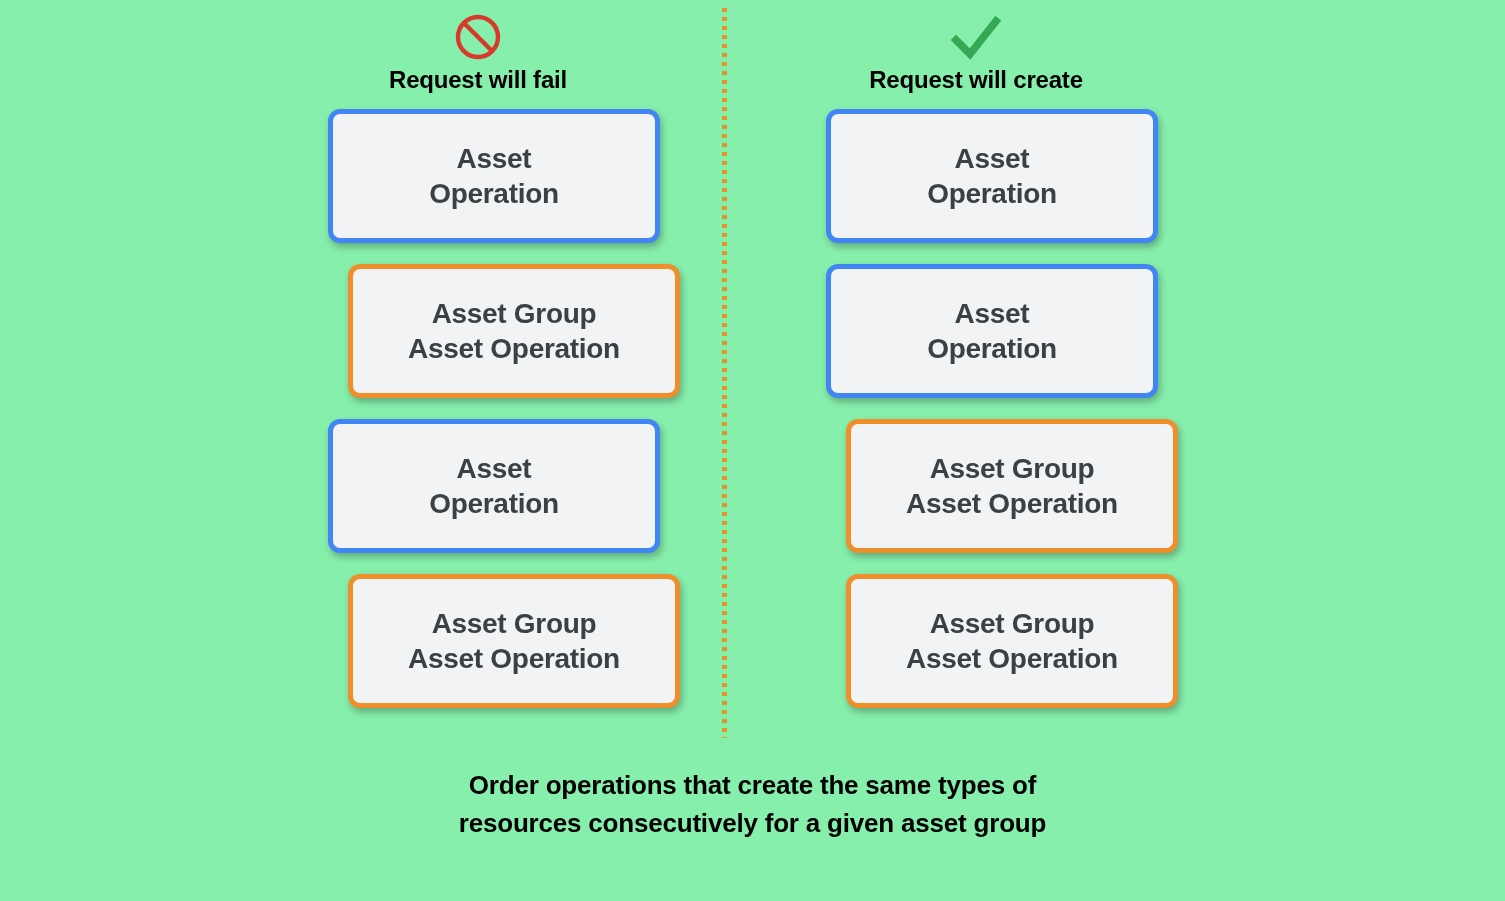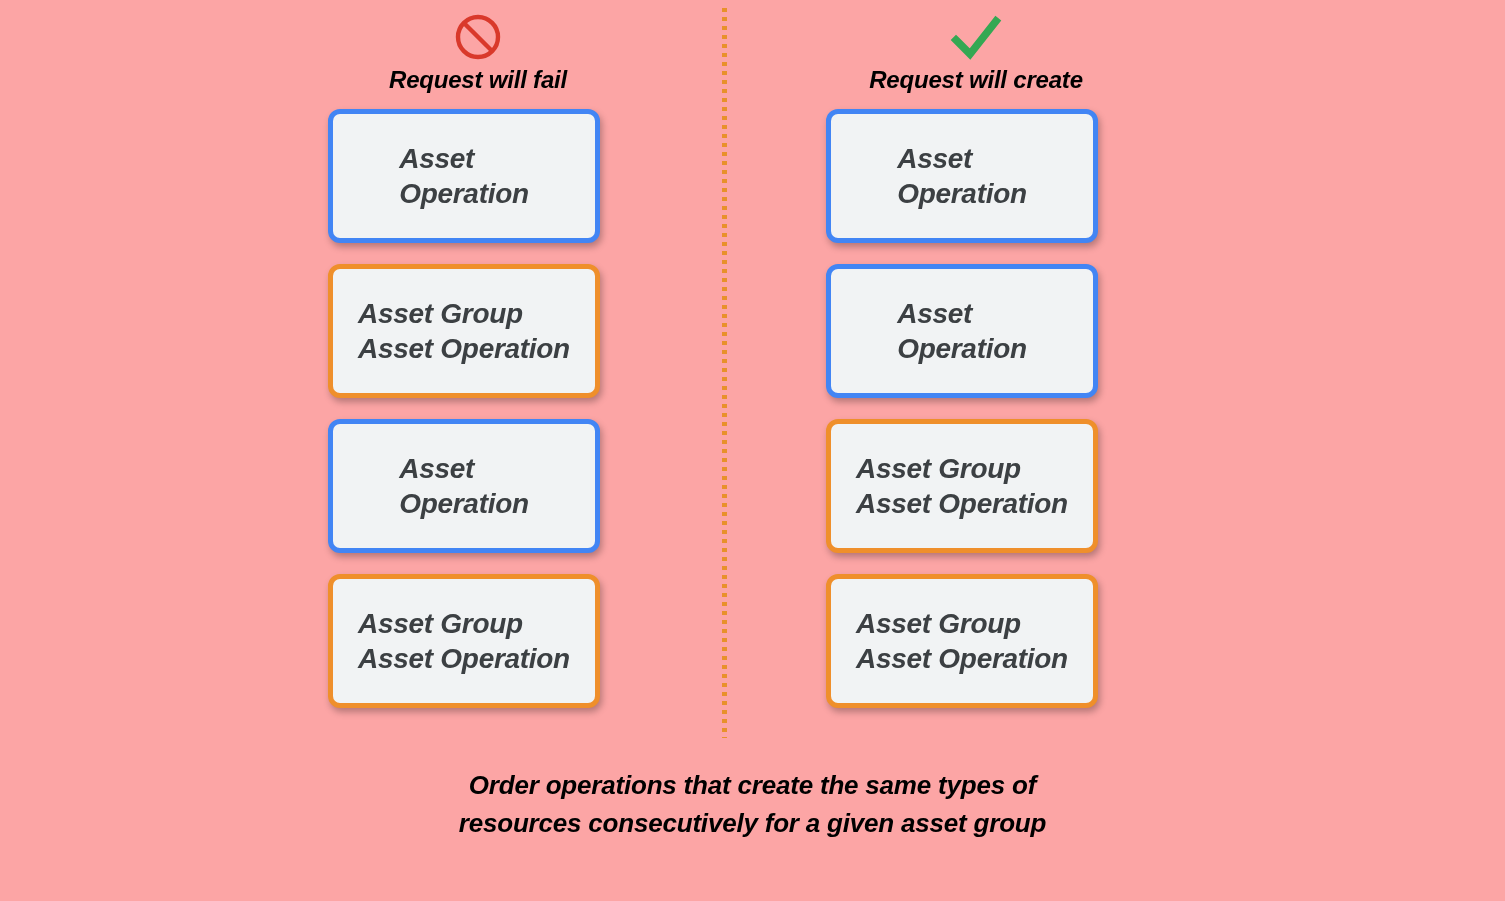--- a/index.html
+++ b/index.html
@@ -12,22 +12,21 @@
     height: 901px;
     overflow: hidden;
     font-family: "Liberation Sans", sans-serif;
     -webkit-font-smoothing: antialiased;
   }
 
   #canvas {
     position: relative;
     width: 1505px;
     height: 901px;
-    background: #fca5a5;
-    font-style: italic;
+    background: #86efac;
   }
 
   
   .divider {
     position: absolute;
     left: 722px;
     top: 8px;
     width: 5px;
     height: 730px;
     background-image: linear-gradient(
@@ -74,35 +73,35 @@
   
   .box-stack {
     position: absolute;
     top: 109px;
     left: 0;
     width: 300px;
   }
   .op-box {
     position: relative;
     box-sizing: border-box;
-    width: 272px;
+    width: 332px;
     height: 134px;
     margin-bottom: 21px;
     border-style: solid;
     border-width: 5px;
     border-radius: 12px;
     background: #f1f3f4;
     box-shadow: 2px 4px 7px rgba(0,0,0,0.28);
     display: flex;
     align-items: center;
     justify-content: center;
-    text-align: left;
+    text-align: center;
   }
   .op-box.blue   { border-color: #4285f4; }
-  .op-box.orange { border-color: #ef8f2b; }
+  .op-box.orange { border-color: #ef8f2b; margin-left: 20px; }
 
   .op-text {
     font-size: 28px;
     font-weight: bold;
     line-height: 1.26;
     color: #3c4043;
     letter-spacing: -0.3px;
     white-space: pre-line;
   }
 

